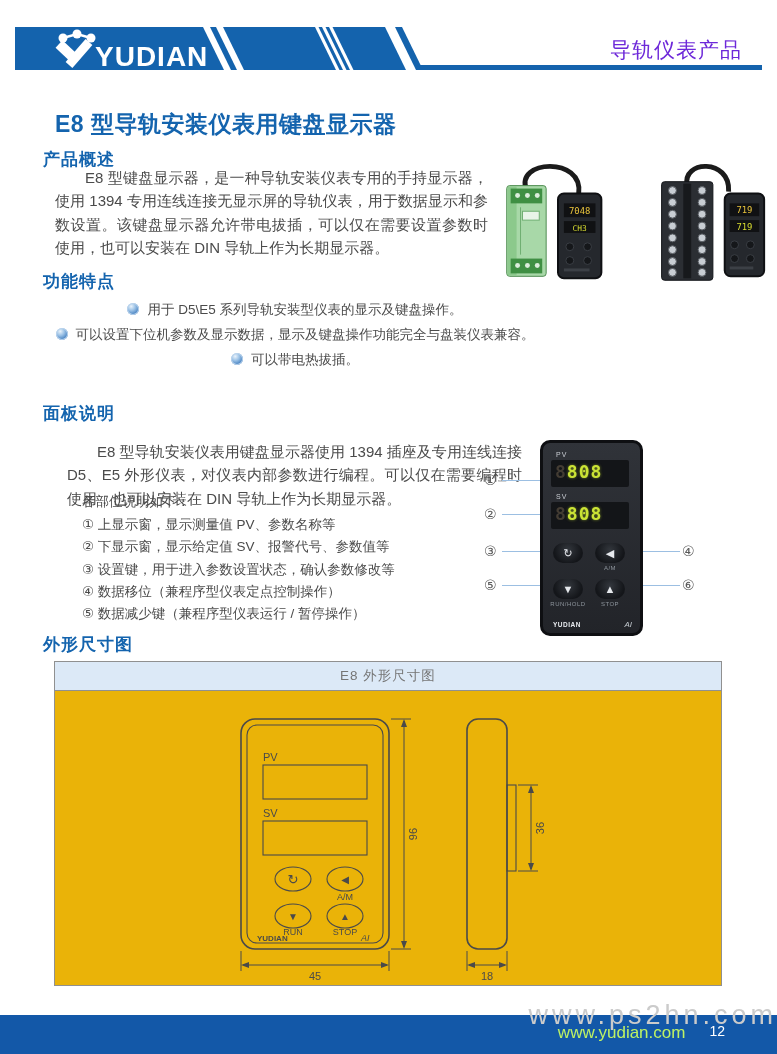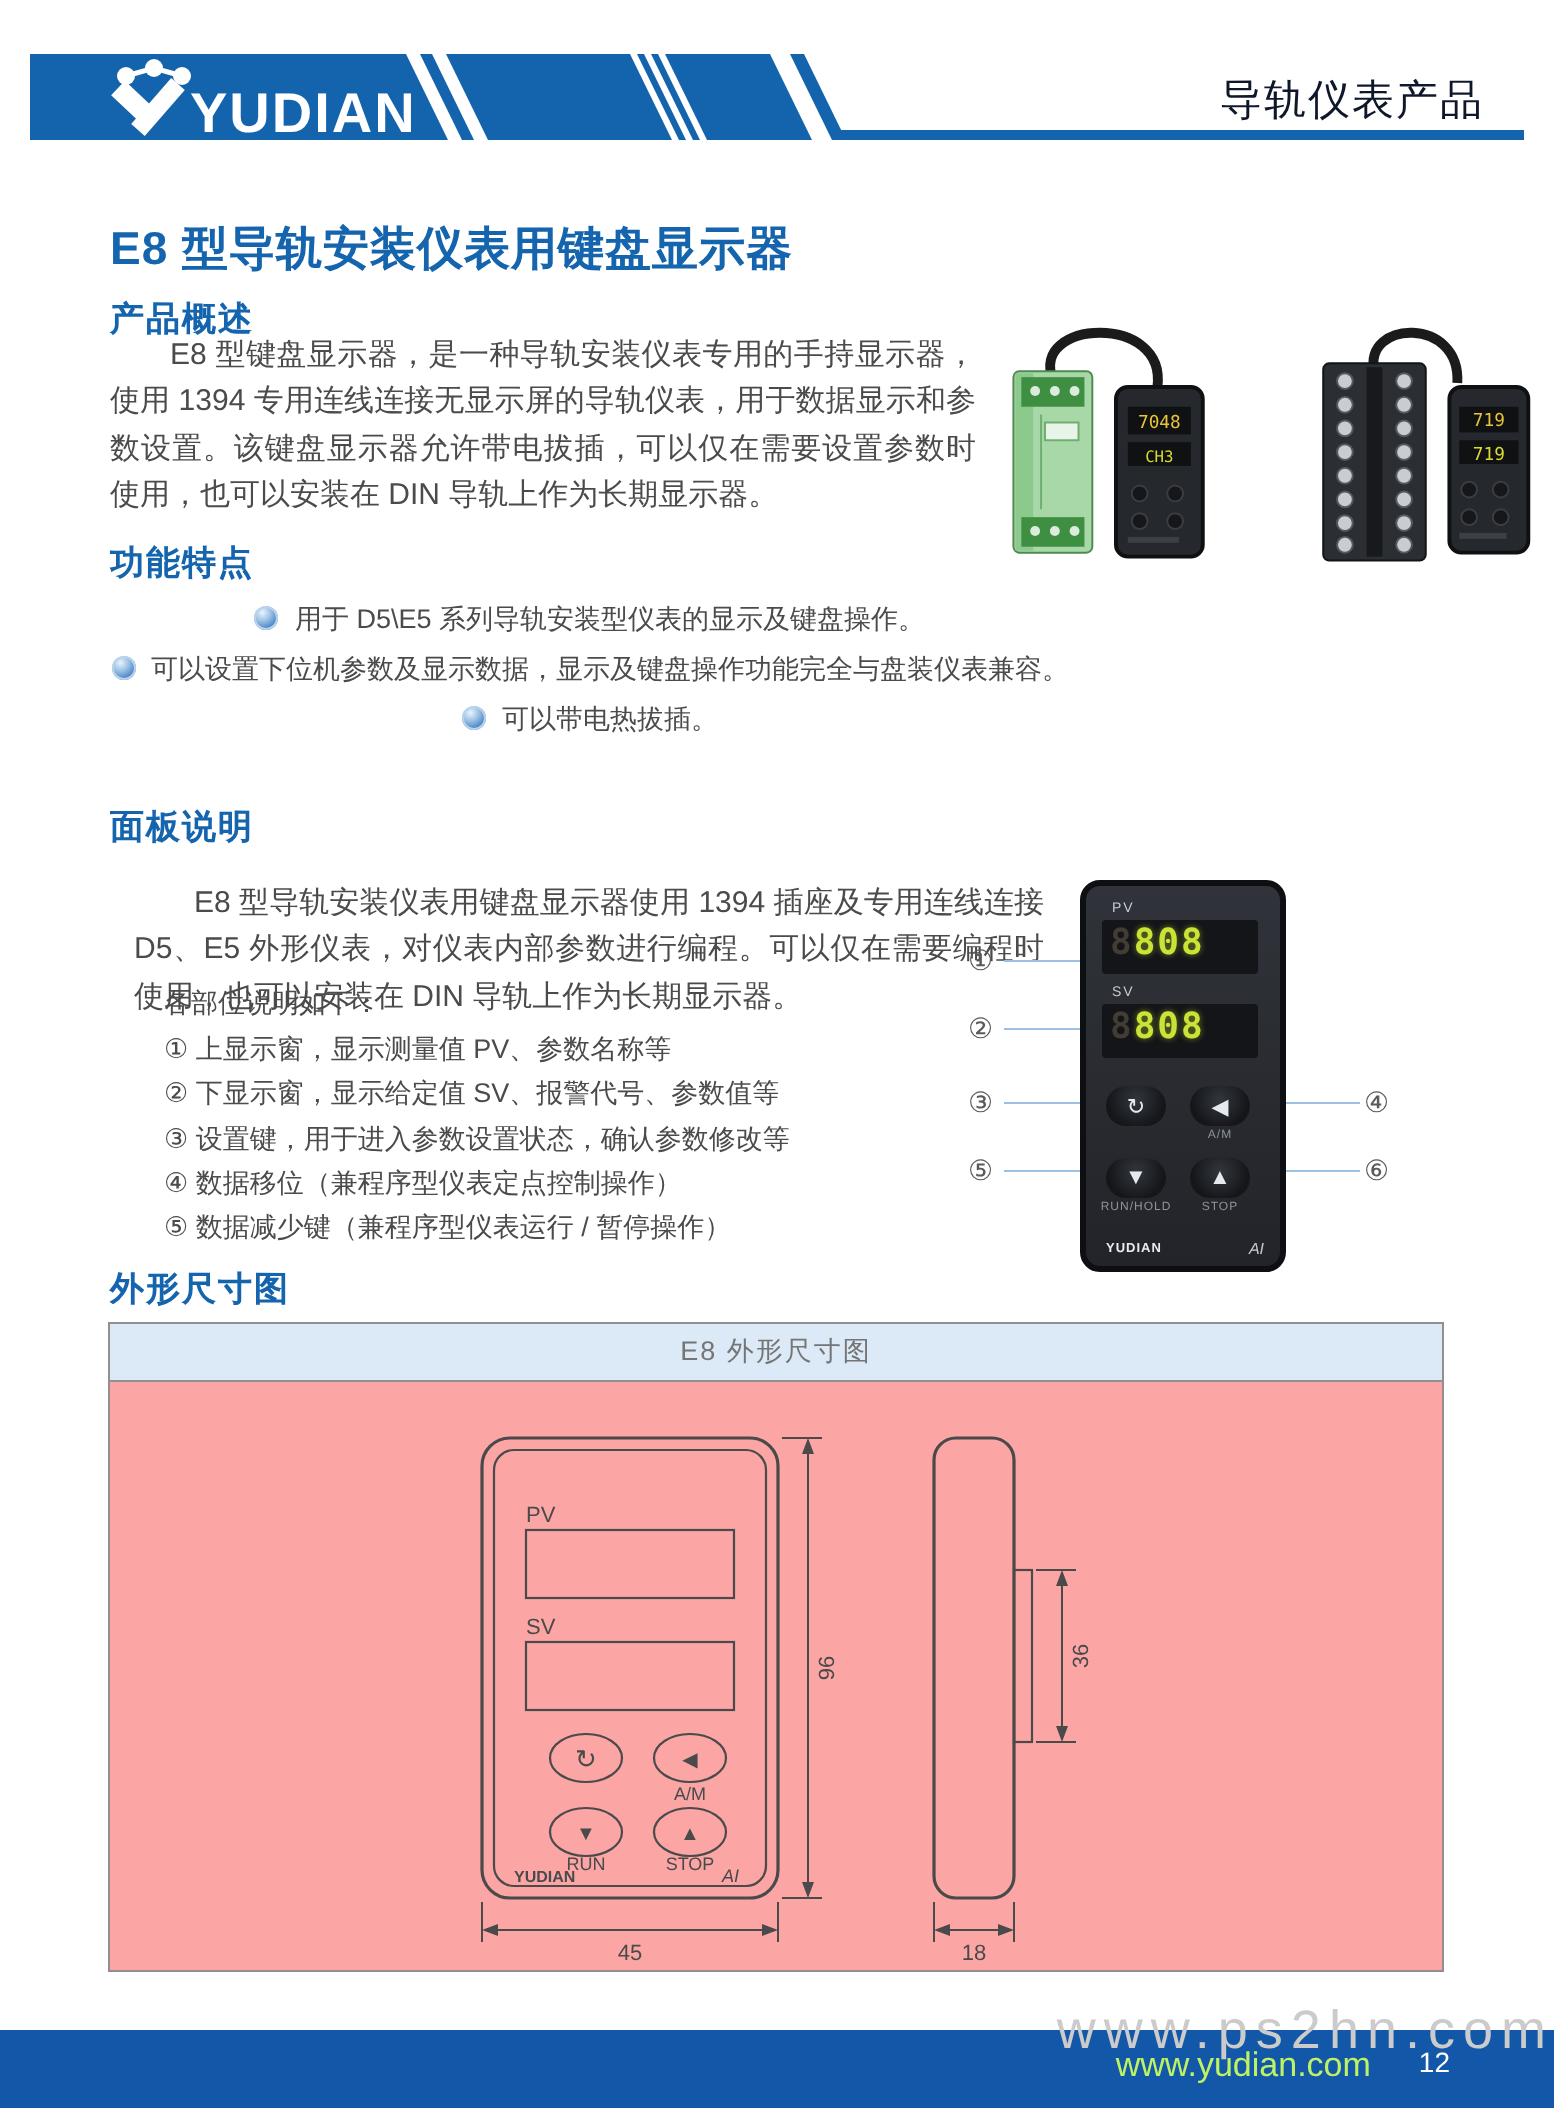--- a/index.html
+++ b/index.html
@@ -1,25 +1,25 @@
 <!DOCTYPE html>
 <html><head>
 <meta charset="utf-8">
 <style>
   html,body{margin:0;padding:0;}
   body{width:777px;height:1054px;position:relative;background:#ffffff;overflow:hidden;
        font-family:"Liberation Sans","DejaVu Sans",sans-serif;color:#4b4b4b;}
 
   
   .banner-svg{position:absolute;left:15px;top:27px;}
-  .hdr-category{position:absolute;top:36px;right:35px;font-size:21px;color:#0f172a;letter-spacing:1px;text-align:right;}
+  .hdr-category{position:absolute;top:36px;right:35px;font-size:21px;color:#6d28d9;letter-spacing:1px;text-align:right;}
 
   
   .page-title{position:absolute;left:55px;top:94px;font-size:23px;font-weight:bold;color:#1464ae;letter-spacing:0.5px;}
-  .sec-head{position:absolute;left:55px;font-size:17px;font-weight:bold;color:#1464ae;letter-spacing:1px;}
+  .sec-head{position:absolute;left:43px;font-size:17px;font-weight:bold;color:#1464ae;letter-spacing:1px;}
 
   
   .para{position:absolute;left:55px;font-size:15px;line-height:23.3px;color:#4b4b4b;
         text-align:justify;text-indent:2em;}
 
   
   .feat-list{position:absolute;left:55px;top:297px;width:480px;margin:0;padding:0;list-style:none;}
   .feat-list li{display:flex;gap:8px;line-height:25px;font-size:13.5px;color:#4b4b4b;justify-content:center;}
   .ball{flex:0 0 auto;width:12px;height:12px;margin-top:6px;border-radius:50%;
         background:radial-gradient(circle at 35% 28%,#eaf3fb 0%,#9cc2e6 35%,#3f7cbe 75%,#2a66a8 100%);
@@ -46,21 +46,21 @@
   .digits .ghost{color:#433c33;}
   .digits .lit{color:#cbe335;text-shadow:0 0 3px rgba(200,230,50,.55);}
   .pbtn{position:absolute;width:30px;height:20px;border-radius:10px;color:#e6e9ed;
         background:radial-gradient(circle at 50% 35%,#33373d 0%,#14161a 70%);
         display:flex;align-items:center;justify-content:center;font-size:11px;}
   .pbl{position:absolute;font-size:6px;color:#8d949c;text-align:center;letter-spacing:.5px;}
   .pbrand{position:absolute;left:10px;bottom:5px;font-size:6.5px;font-weight:bold;color:#e8ebef;letter-spacing:.5px;}
   .pmodel{position:absolute;right:8px;bottom:4px;font-size:8px;font-style:italic;color:#c3c9cf;}
 
   
-  .dim-box{position:absolute;left:54px;top:661px;width:666px;height:323px;border:1px solid #909090;background:#fca5a5;}
+  .dim-box{position:absolute;left:54px;top:661px;width:666px;height:323px;border:1px solid #909090;background:#eab308;}
   .dim-box-head{height:28px;background:#dce9f7;border-bottom:1px solid #909090;display:flex;
                 align-items:center;justify-content:center;font-size:13.5px;color:#757575;letter-spacing:1px;}
   .ln{fill:none;stroke:#4a4a4a;stroke-width:1.6;}
   .thin{stroke-width:1.1;}
   .dt{font-size:11px;fill:#4a4a4a;}
   .dl{font-size:9px;fill:#4a4a4a;text-anchor:middle;}
   .di{font-size:13px;fill:#4a4a4a;text-anchor:middle;}
   .di.small{font-size:10px;}
   .db{font-size:8px;font-weight:bold;fill:#4a4a4a;}
   .dbi{font-size:9px;font-style:italic;fill:#4a4a4a;}

